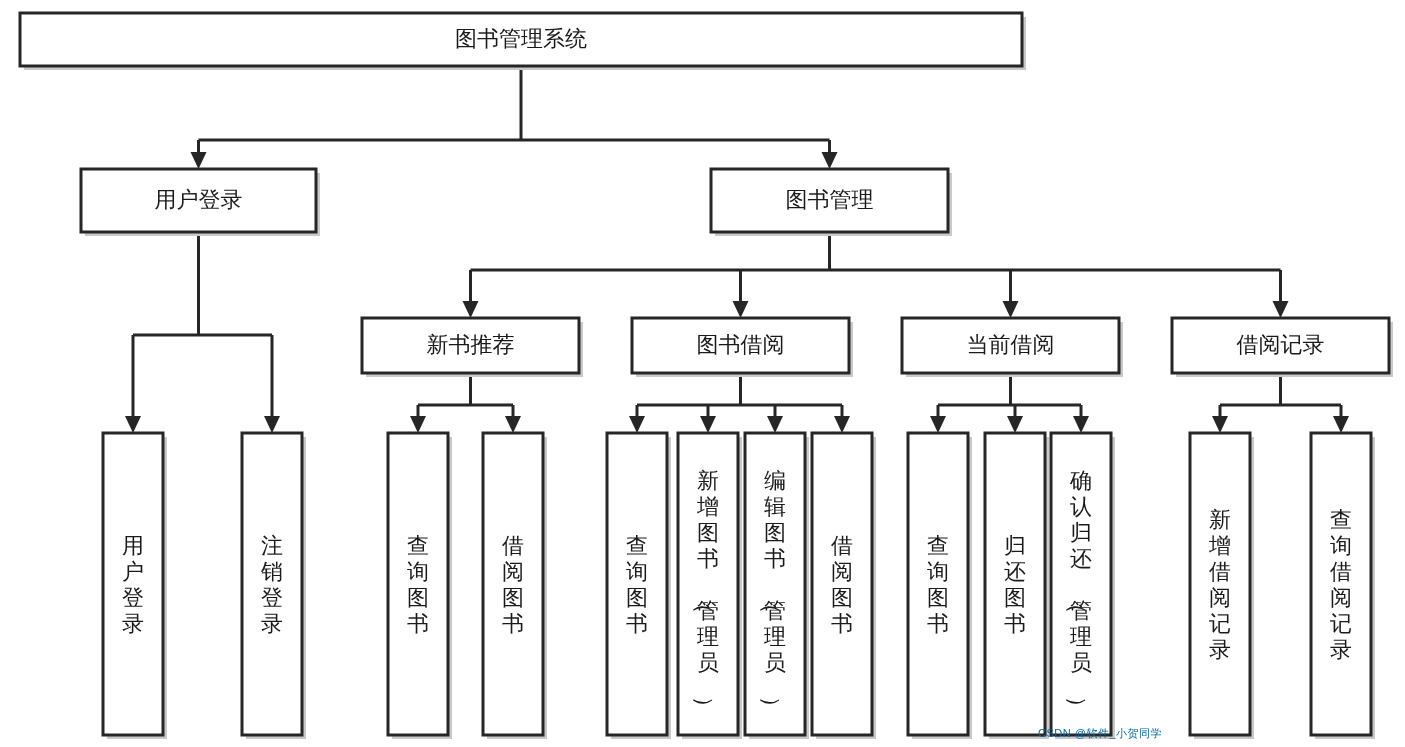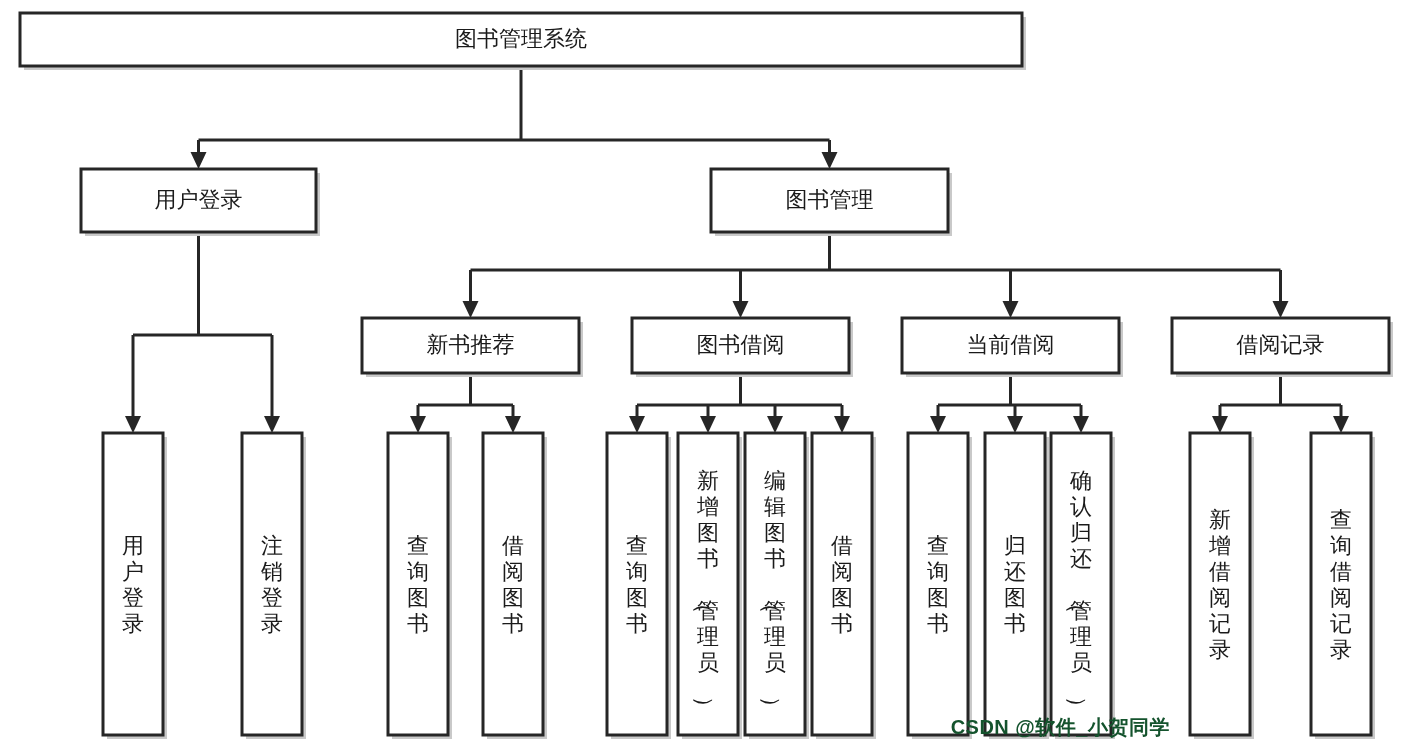--- a/index.html
+++ b/index.html
@@ -11,21 +11,20 @@
     width: 1405px;
     height: 747px;
     font-family: "Liberation Sans", "DejaVu Sans", sans-serif;
     overflow: hidden;
     position: relative;
   }
   #diagram-root {
     position: relative;
     width: 1176px;
     height: 747px;
-    padding-left: 8px;
   }
   svg#diagram-svg {
     position: absolute;
     top: 0;
     left: 0;
     width: 1405px;
     height: 747px;
     display: block;
   }
   .node-box {
@@ -58,26 +57,25 @@
     font-family: "Liberation Sans", "DejaVu Sans", sans-serif;
     font-size: 22px;
     fill: #1a1a1a;
     text-anchor: middle;
   }
   .watermark {
     position: absolute;
     right: 14px;
     bottom: 6px;
     font-family: "Liberation Sans", "DejaVu Sans", sans-serif;
-    font-size: 20px;
-    color: #14532d;
+    font-size: 11px;
+    color: #0369a1;
     letter-spacing: 0.5px;
     white-space: nowrap;
     user-select: none;
-    font-weight: bold;
   }
 </style>
 </head>
 <body>
 
 <div id="diagram-root">
   <svg id="diagram-svg" viewBox="0 0 1405 747">
     <g id="connector-layer">
         <g>
           <line class="connector" x1="521" y1="66" x2="521" y2="140"></line>

